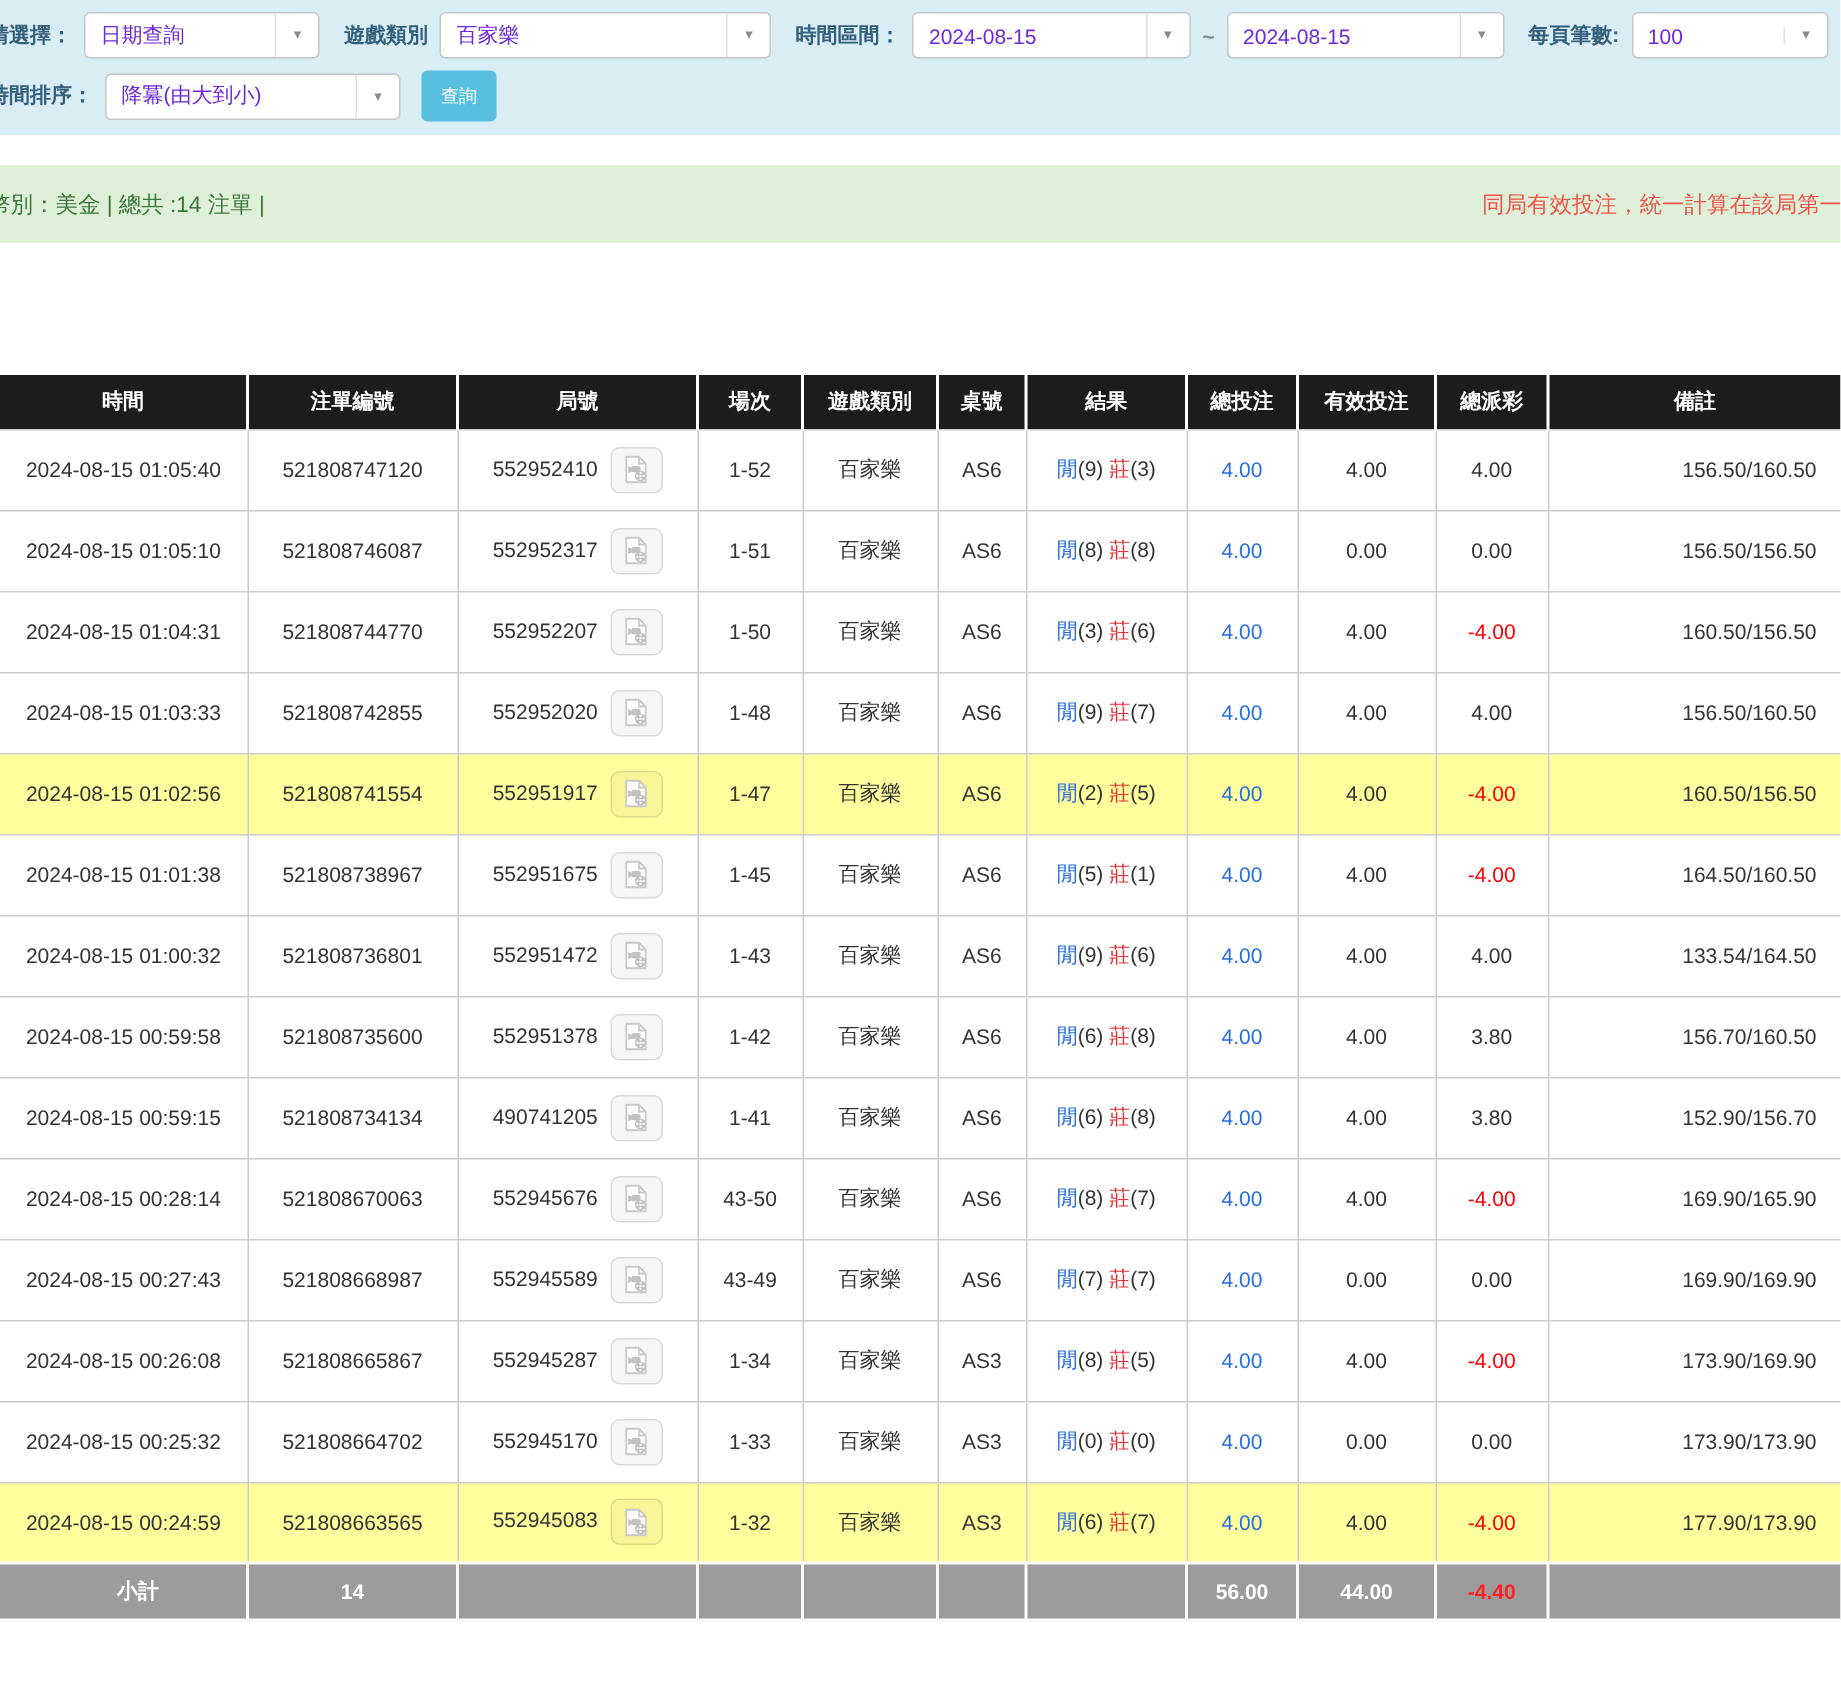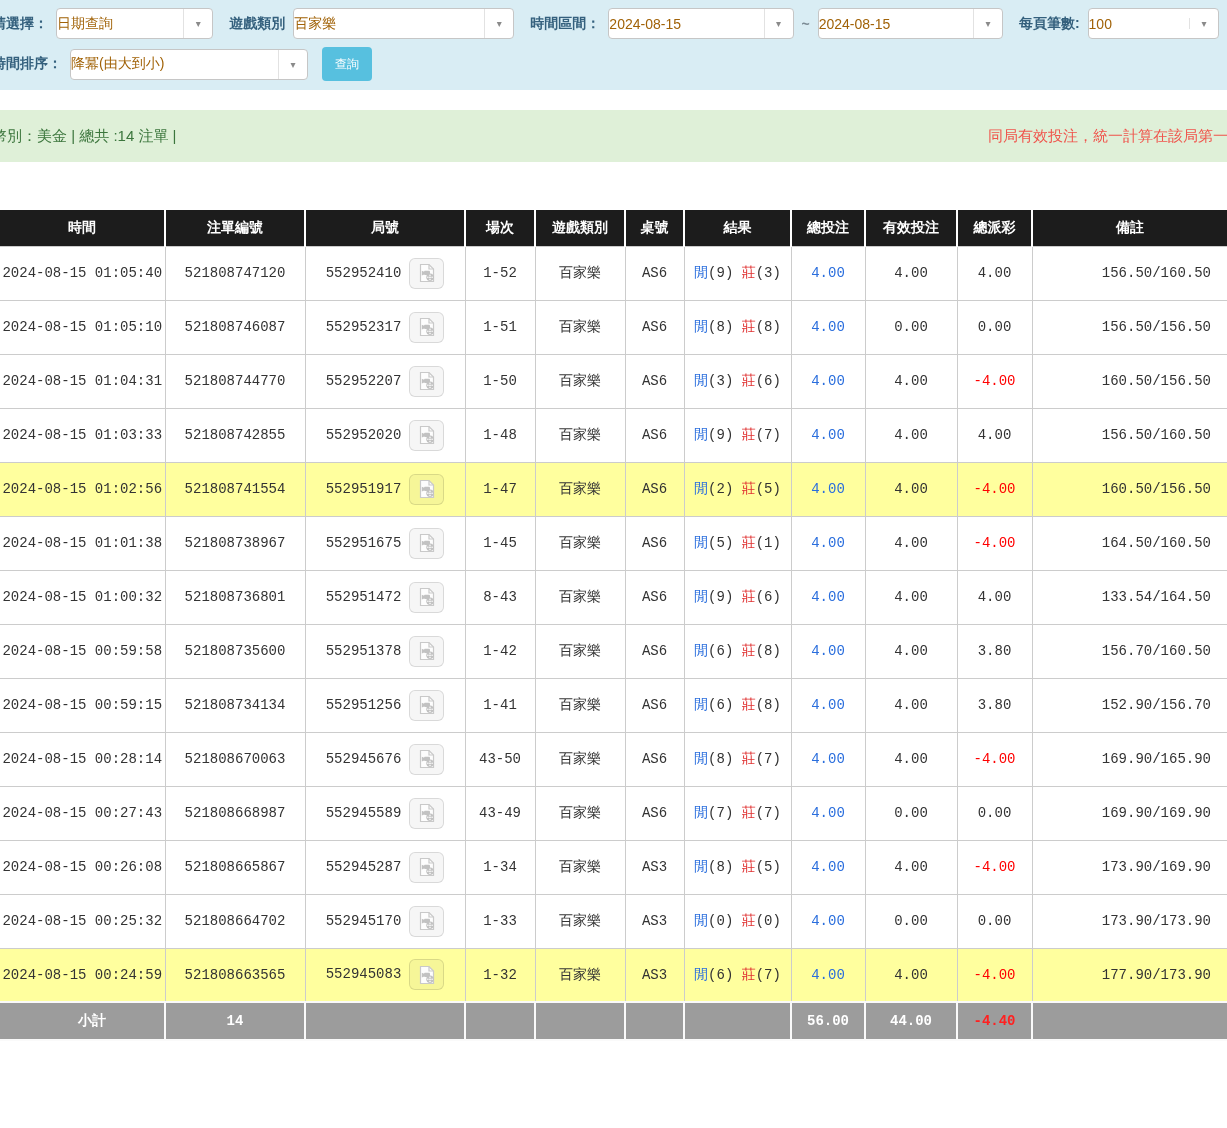--- a/index.html
+++ b/index.html
@@ -11,38 +11,38 @@
     font-size:14px; color:#333;
   }
   
   .filter-bar { background:#d9edf4; padding:6px 8px 9px 0; }
   .filter-row { display:flex; align-items:center; margin-top:2px; }
   .filter-row + .filter-row { margin-top:8px; }
   .flabel { font-weight:bold; color:#34607d; font-size:14px; margin:0 8px 0 16px; white-space:nowrap; }
   .clip-left { margin-left:-8px; }
   .combo { background:#fff; border:1px solid #c6c6c6; border-radius:4px; height:31px;
            display:flex; align-items:stretch; cursor:pointer; }
-  .combo-text { flex:1; display:flex; align-items:center; color:#a16207;
+  .combo-text { flex:1; display:flex; align-items:center; padding-left:10px; color:#6d28d9;
                 font-size:14px; white-space:nowrap; overflow:hidden; }
   .combo-arrow { width:29px; display:flex; align-items:center; justify-content:center;
                  color:#8a8a8a; font-size:10px; border-left:1px solid #e2e2e2; }
   .w-qtype { width:158px; } .w-game { width:222px; } .w-date { width:186px; }
-  .w-size { width:132px;align-items:center; } .w-sort { width:238px; }
+  .w-size { width:132px;align-items:center; } .w-sort { width:197px; }
   .tilde { color:#7b8b94; margin:0 8px; font-weight:bold; }
   .btn-query { background:#57c0df; color:#fff; border:none; border-radius:4px;
                height:34px; padding:0 13px; font-size:12px; margin-left:14px; cursor:pointer;
                font-family:inherit; }
   
   .summary-bar { background:#dff0d8; height:52px; margin-top:20px;
                  display:flex; align-items:center; justify-content:space-between;
                  overflow:hidden; font-size:15px; }
   .summary-left { color:#3c763d; margin-left:-8px; white-space:nowrap; }
   .summary-right { color:#f0544c; margin-right:-16px; white-space:nowrap; }
   
-  table { border-collapse:collapse; table-layout:fixed; width:1227px; margin-top:48px;font-family:Liberation Mono, monospace; }
+  table { border-collapse:collapse; table-layout:fixed; width:1227px; margin-top:88px; }
   thead th { background:#1c1c1c; color:#fff; height:36px; font-weight:bold; font-size:14px;
              border-right:2px solid #fff; }
   thead th:last-child { border-right:none; }
   tbody td { border:1px solid #ccc; height:54px; text-align:center; background:#fff;
              color:#333; font-size:14px; }
   tbody td:first-child { border-left:none; }
   tbody td:last-child { border-right:none; }
   tbody tr.yellow td { background:#ffff9e; }
   td.remark { text-align:right; padding-right:16px; }
   .blue-link { color:#2a6edd; cursor:pointer; }
@@ -301,21 +301,21 @@
               <path d="M7.2 8.8l-2.4-1v4.6l2.4-1z" fill="#c2c2c2"></path>
               <rect x="7" y="7.7" width="6" height="4.2" rx="1" fill="#c2c2c2"></rect>
               <circle cx="13" cy="14.3" r="3.7" fill="#c2c2c2"></circle>
               <circle cx="13" cy="14.3" r="0.85" fill="#fff"></circle>
               <circle cx="13" cy="12.2" r="0.75" fill="#fff"></circle>
               <circle cx="13" cy="16.4" r="0.75" fill="#fff"></circle>
               <circle cx="10.9" cy="14.3" r="0.75" fill="#fff"></circle>
               <circle cx="15.1" cy="14.3" r="0.75" fill="#fff"></circle>
             </svg>
           </button></td>
-        <td>8-43</td>
+        <td>1-43</td>
         <td>百家樂</td>
         <td>AS6</td>
         <td><span class="res-p">閒</span><span class="res-n">(9)</span> <span class="res-b">莊</span><span class="res-n">(6)</span></td>
         <td><span class="blue-link">4.00</span></td>
         <td>4.00</td>
         <td>4.00</td>
         <td class="remark">133.54/164.50</td>
       </tr>
       <tr>
         <td>2024-08-15 00:59:58</td>
@@ -339,21 +339,21 @@
         <td>AS6</td>
         <td><span class="res-p">閒</span><span class="res-n">(6)</span> <span class="res-b">莊</span><span class="res-n">(8)</span></td>
         <td><span class="blue-link">4.00</span></td>
         <td>4.00</td>
         <td>3.80</td>
         <td class="remark">156.70/160.50</td>
       </tr>
       <tr>
         <td>2024-08-15 00:59:15</td>
         <td>521808734134</td>
-        <td><span>552951256</span><button class="vbtn">
+        <td><span>490741205</span><button class="vbtn">
             <svg width="20" height="20" viewBox="0 0 20 20">
               <path d="M3.5 1.5h8.5l4.5 4.5v12.5h-13z" fill="#fdfdfd" stroke="#c9c9c9" stroke-width="1.2"></path>
               <path d="M12 1.5v4.5h4.5" fill="none" stroke="#c9c9c9" stroke-width="1.2"></path>
               <path d="M7.2 8.8l-2.4-1v4.6l2.4-1z" fill="#c2c2c2"></path>
               <rect x="7" y="7.7" width="6" height="4.2" rx="1" fill="#c2c2c2"></rect>
               <circle cx="13" cy="14.3" r="3.7" fill="#c2c2c2"></circle>
               <circle cx="13" cy="14.3" r="0.85" fill="#fff"></circle>
               <circle cx="13" cy="12.2" r="0.75" fill="#fff"></circle>
               <circle cx="13" cy="16.4" r="0.75" fill="#fff"></circle>
               <circle cx="10.9" cy="14.3" r="0.75" fill="#fff"></circle>

